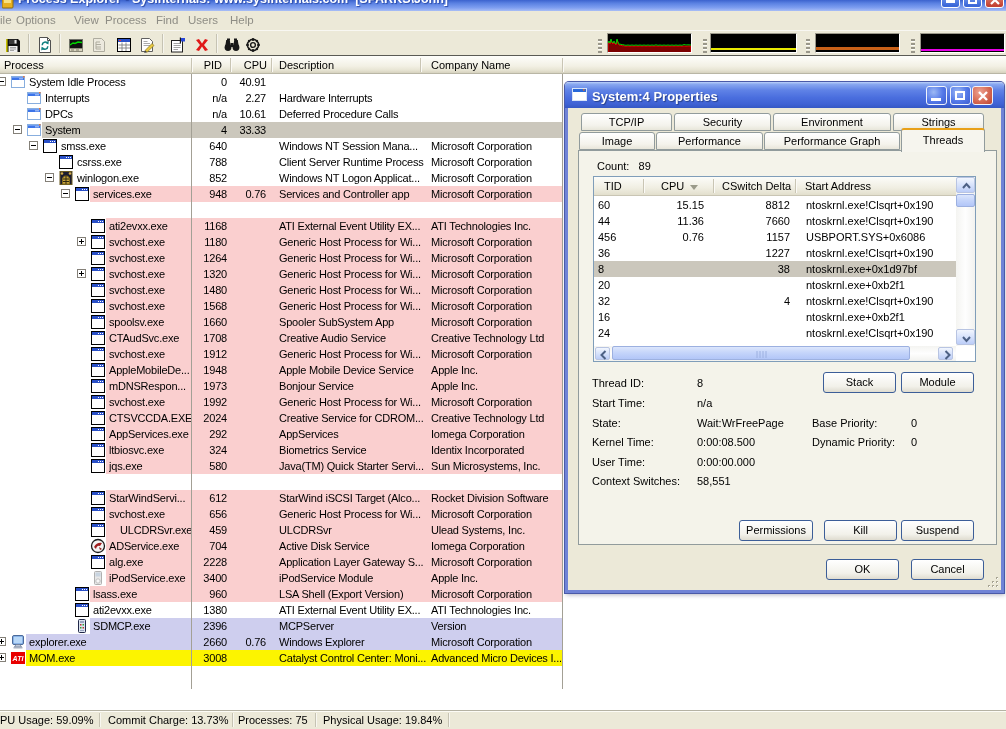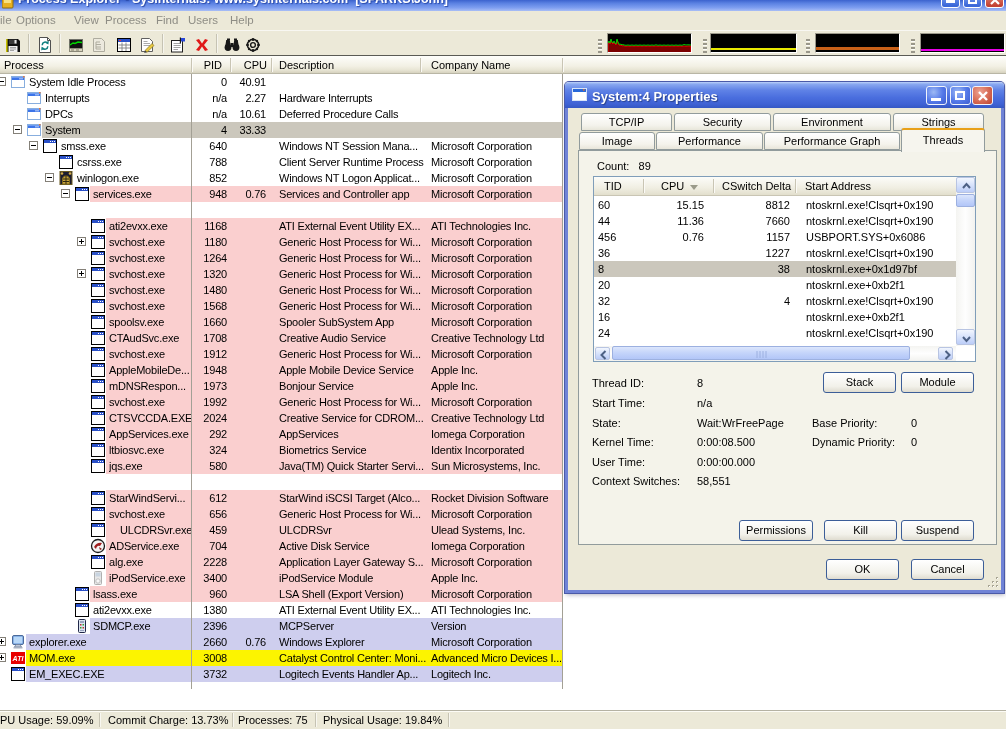--- a/index.html
+++ b/index.html
@@ -753,34 +753,20 @@
       </span>
       <span class="ric" style="left:10px"><svg width="16" height="16" viewBox="0 0 16 16">
           <rect x="1" y="2" width="14" height="12" fill="#e80000"></rect>
           <text x="8" y="11" font-family="Liberation Sans, sans-serif" font-size="7" font-weight="bold" font-style="italic" fill="#fff" text-anchor="middle">ATI</text>
         </svg></span>
       <span class="rtx" style="left:29px;width:165px">MOM.exe</span>
       <span class="rnum" style="left:150px;width:77px">3008</span>
       <span class="rtx" style="left:279px;width:149px">Catalyst Control Center: Moni...</span>
       <span class="rtx" style="left:431px;width:130px">Advanced Micro Devices I...</span>
     </div>
-<div class="row" style="top:592px">
-      <div class="hl" style="left:26px;width:536px;background:#ceceee"></div>
-      <span class="ric" style="left:10px"><svg width="16" height="16" viewBox="0 0 16 16">
-          <rect x="1.5" y="1.5" width="13" height="13" fill="#fff" stroke="#000"></rect>
-          <rect x="2" y="2" width="12" height="3" fill="#2a50c8"></rect>
-          <rect x="8" y="3" width="1" height="1" fill="#fff"></rect>
-          <rect x="10" y="3" width="1" height="1" fill="#fff"></rect>
-          <rect x="12" y="3" width="1" height="1" fill="#fff"></rect>
-        </svg></span>
-      <span class="rtx" style="left:29px;width:165px">EM_EXEC.EXE</span>
-      <span class="rnum" style="left:150px;width:77px">3732</span>
-      <span class="rtx" style="left:279px;width:149px">Logitech Events Handler Ap...</span>
-      <span class="rtx" style="left:431px;width:130px">Logitech Inc.</span>
-    </div>
 </div>
 <span class="vline" style="left:191px"></span>
 <span class="vline" style="left:562px"></span>
 
 <div id="statusbar">
   <span class="sp" style="left:-8px">CPU Usage: 59.09%</span>
   <span class="sp" style="left:108px">Commit Charge: 13.73%</span>
   <span class="sp" style="left:238px">Processes: 75</span>
   <span class="sp" style="left:323px">Physical Usage: 19.84%</span>
   <span class="sdiv" style="left:99px"></span>

